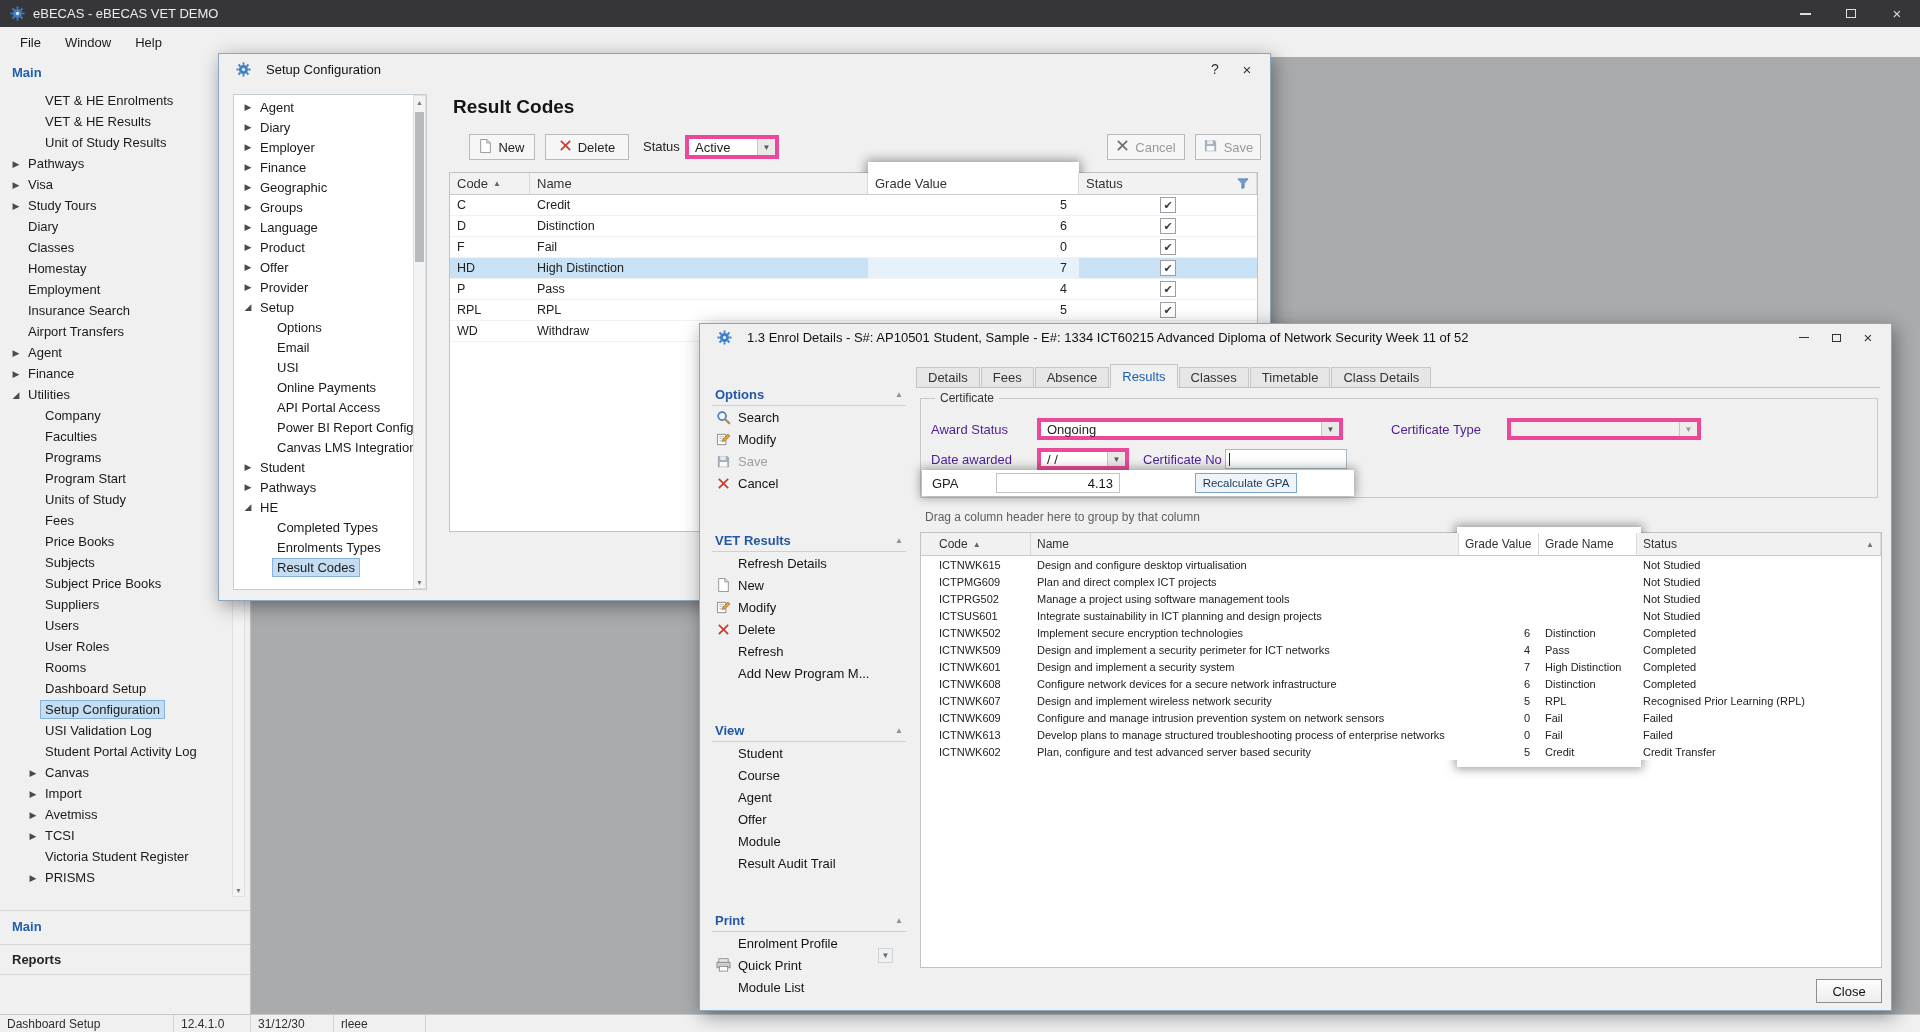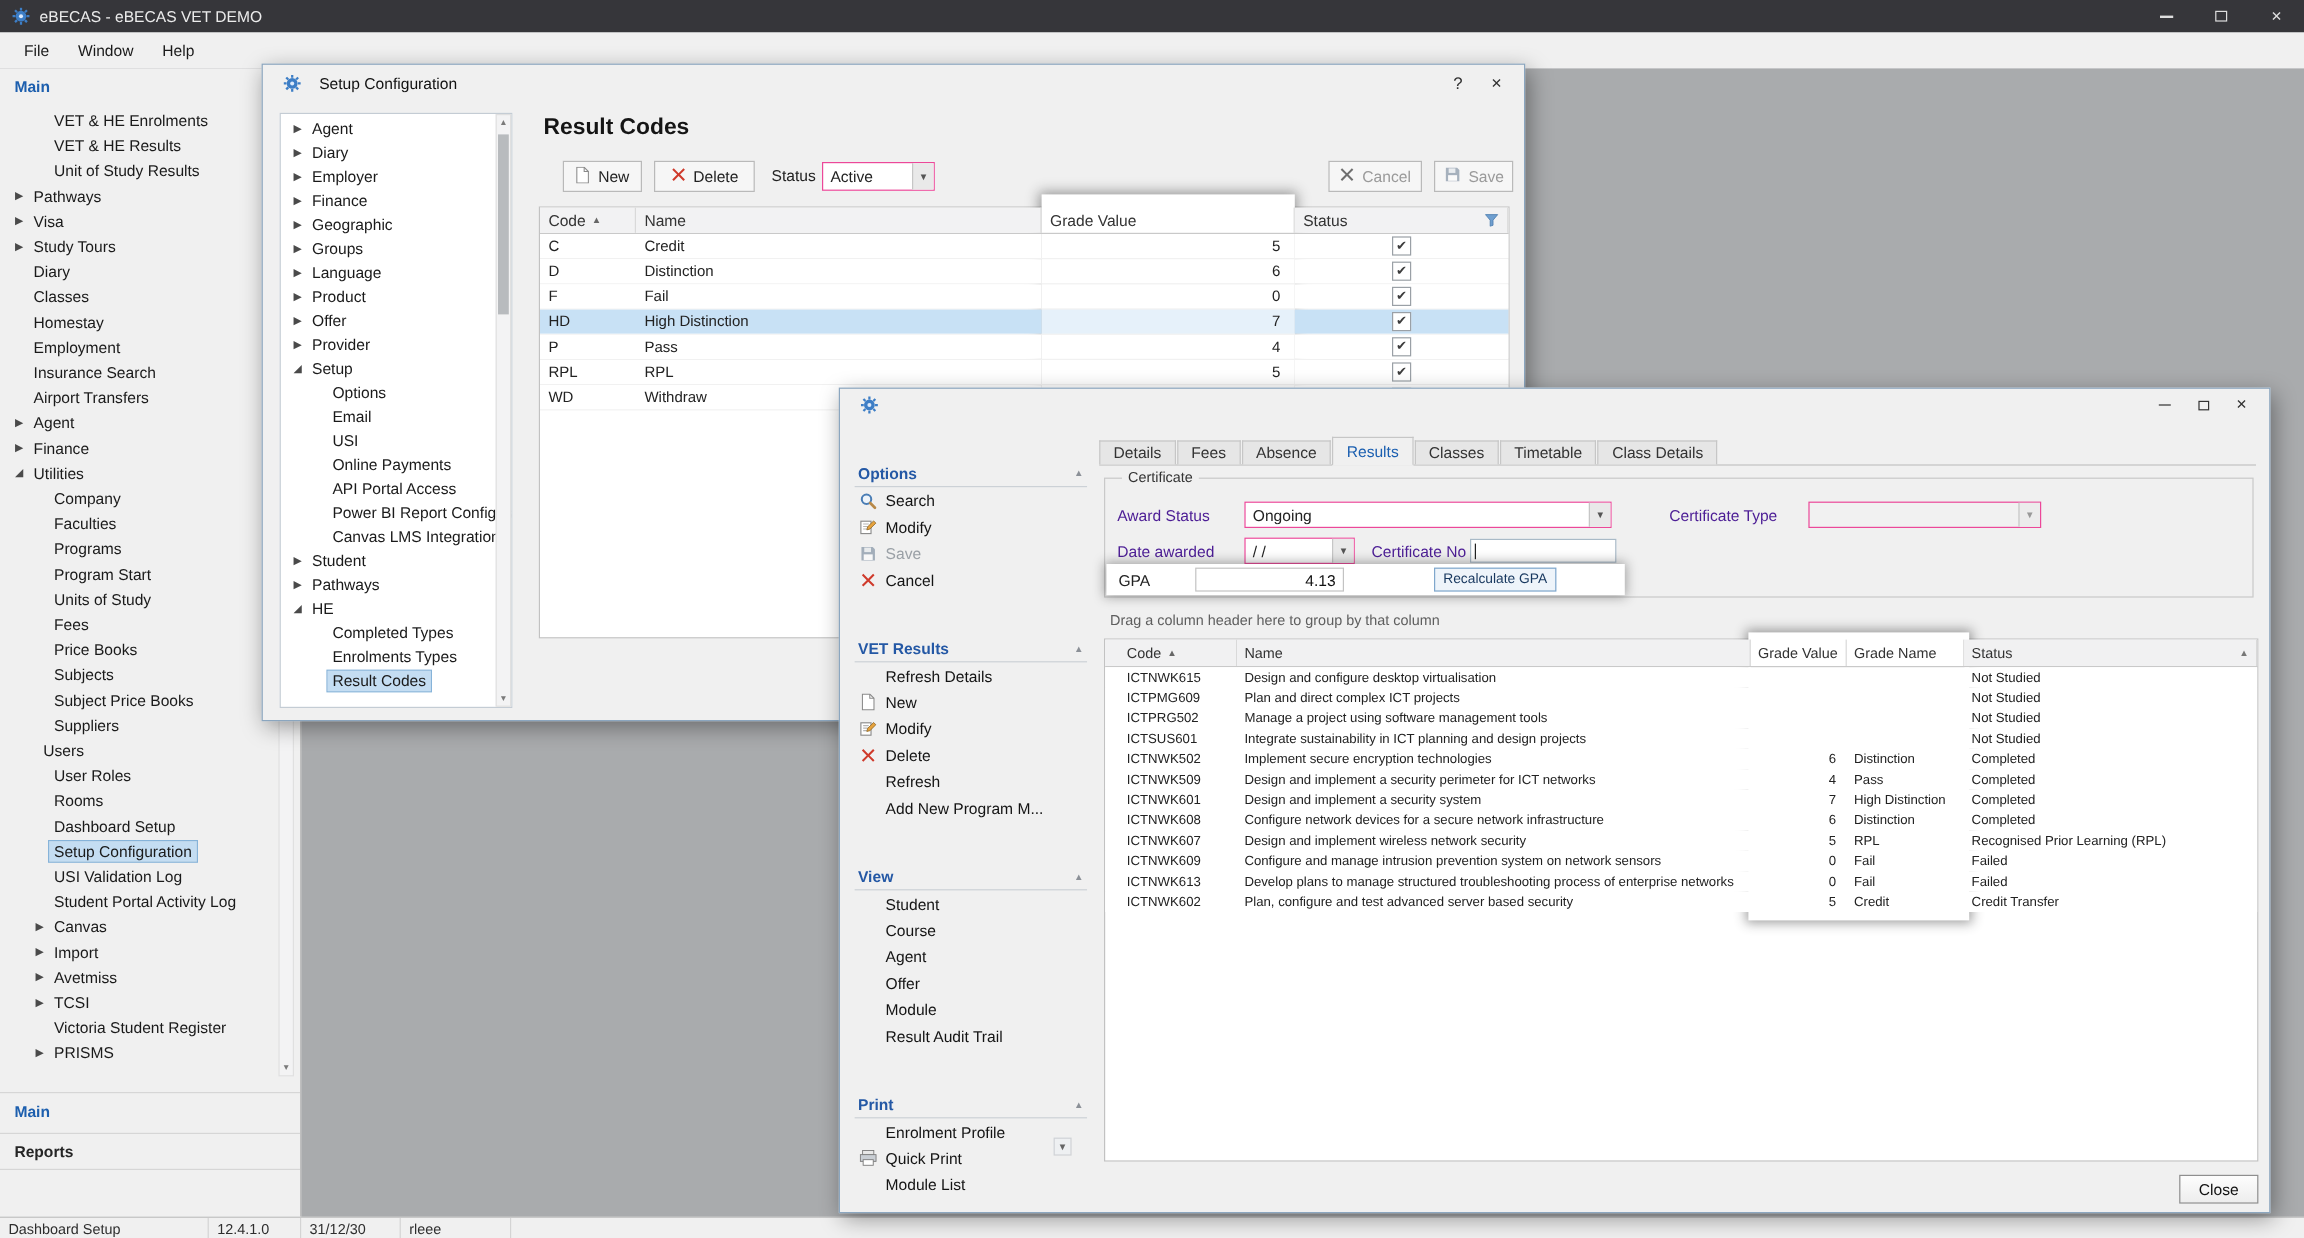--- a/index.html
+++ b/index.html
@@ -54,21 +54,21 @@
 
   
   #setup-tree{position:absolute;left:14px;top:40px;width:194px;height:496px;background:#fff;border:1px solid #c4ccd4;box-sizing:border-box;overflow:hidden;padding-top:2px;}
   #setup-tree-scroll{left:194px;top:41px;width:13px;height:494px;}
   #setup-tree-thumb{top:16px;height:150px;}
   #setup-heading{position:absolute;left:234px;top:42px;font-size:19px;font-weight:bold;color:#151515;}
   .btn{position:absolute;display:flex;align-items:center;justify-content:center;gap:6px;background:#f6f6f6;border:1px solid #b9b9b9;box-sizing:border-box;font-size:13px;color:#222;}
   #btn-new{left:250px;top:80px;width:66px;height:26px;}
   #btn-delete{left:326px;top:80px;width:84px;height:26px;}
   #lbl-status{position:absolute;left:424px;top:85px;font-size:13px;color:#222;}
-  .combo{background:#fff;border:1px solid #ec4899;box-sizing:border-box;display:flex;align-items:center;font-size:13px;color:#222;position:absolute;}
+  .combo{background:#fff;border:4px solid #ec4899;box-sizing:border-box;display:flex;align-items:center;font-size:13px;color:#222;position:absolute;}
   .combo .val{padding-left:6px;flex:1;white-space:nowrap;overflow:hidden;}
   .combo .drop{width:17px;align-self:stretch;display:flex;align-items:center;justify-content:center;background:#e9e9e9;border-left:1px solid #c6c6c6;color:#555;font-size:8px;flex:none;}
   #combo-status{left:466px;top:81px;width:94px;height:24px;}
   #btn-cancel{left:888px;top:80px;width:78px;height:26px;color:#9a9a9a;}
   #btn-save{left:976px;top:80px;width:66px;height:26px;color:#9a9a9a;}
   #setup-grid{position:absolute;left:230px;top:118px;width:809px;height:360px;background:#fff;border:1px solid #c2c2c2;box-sizing:border-box;}
   #setup-col-shadow{position:absolute;left:418px;top:-11px;width:211px;height:300px;background:#fff;box-shadow:0 0 10px 2px rgba(40,40,40,.45);z-index:1;}
   .sg-head{position:relative;z-index:2;display:flex;height:21px;border-bottom:1px solid #c9c9c9;}
   .sg-hc{display:flex;align-items:center;padding:0 7px;box-sizing:border-box;font-size:13px;color:#333;background:#f2f2f3;border-right:1px solid #d9d9d9;overflow:hidden;flex:none;}
   .sg-hc.hl{background:transparent;}
@@ -267,21 +267,21 @@
           <span class="lbl">Subjects</span>
         </div>
         <div class="titem" style="padding-left: 25px;">
           <span class="arrow"></span>
           <span class="lbl">Subject Price Books</span>
         </div>
         <div class="titem" style="padding-left: 25px;">
           <span class="arrow"></span>
           <span class="lbl">Suppliers</span>
         </div>
-        <div class="titem" style=" margin-left: 16px;">
+        <div class="titem" style="padding-left: 25px;">
           <span class="arrow"></span>
           <span class="lbl">Users</span>
         </div>
         <div class="titem" style="padding-left: 25px;">
           <span class="arrow"></span>
           <span class="lbl">User Roles</span>
         </div>
         <div class="titem" style="padding-left: 25px;">
           <span class="arrow"></span>
           <span class="lbl">Rooms</span>
@@ -594,20 +594,21 @@
               <line x1="13" y1="8" x2="15.5" y2="8"></line>
               <line x1="2.7" y1="2.7" x2="4.5" y2="4.5"></line>
               <line x1="11.5" y1="11.5" x2="13.3" y2="13.3"></line>
               <line x1="2.7" y1="13.3" x2="4.5" y2="11.5"></line>
               <line x1="11.5" y1="4.5" x2="13.3" y2="2.7"></line>
             </g>
             <circle cx="8" cy="8" r="4.8" fill="#3d7ec6"></circle>
             <circle cx="8" cy="8" r="1.8" fill="#dceafc"></circle>
           </svg>
         </span>
+      <span class="ttl">1.3 Enrol Details - S#: AP10501 Student, Sample - E#: 1334 ICT60215 Advanced Diploma of Network Security Week 11 of 52</span>
       <div class="dlg-btns">
         <div class="dbtn">
             <span class="glyph-min-d"></span>
           </div>
         <div class="dbtn">
             <span class="glyph-max-d"></span>
           </div>
         <div class="dbtn">
             <span class="glyph-x">×</span>
           </div>

